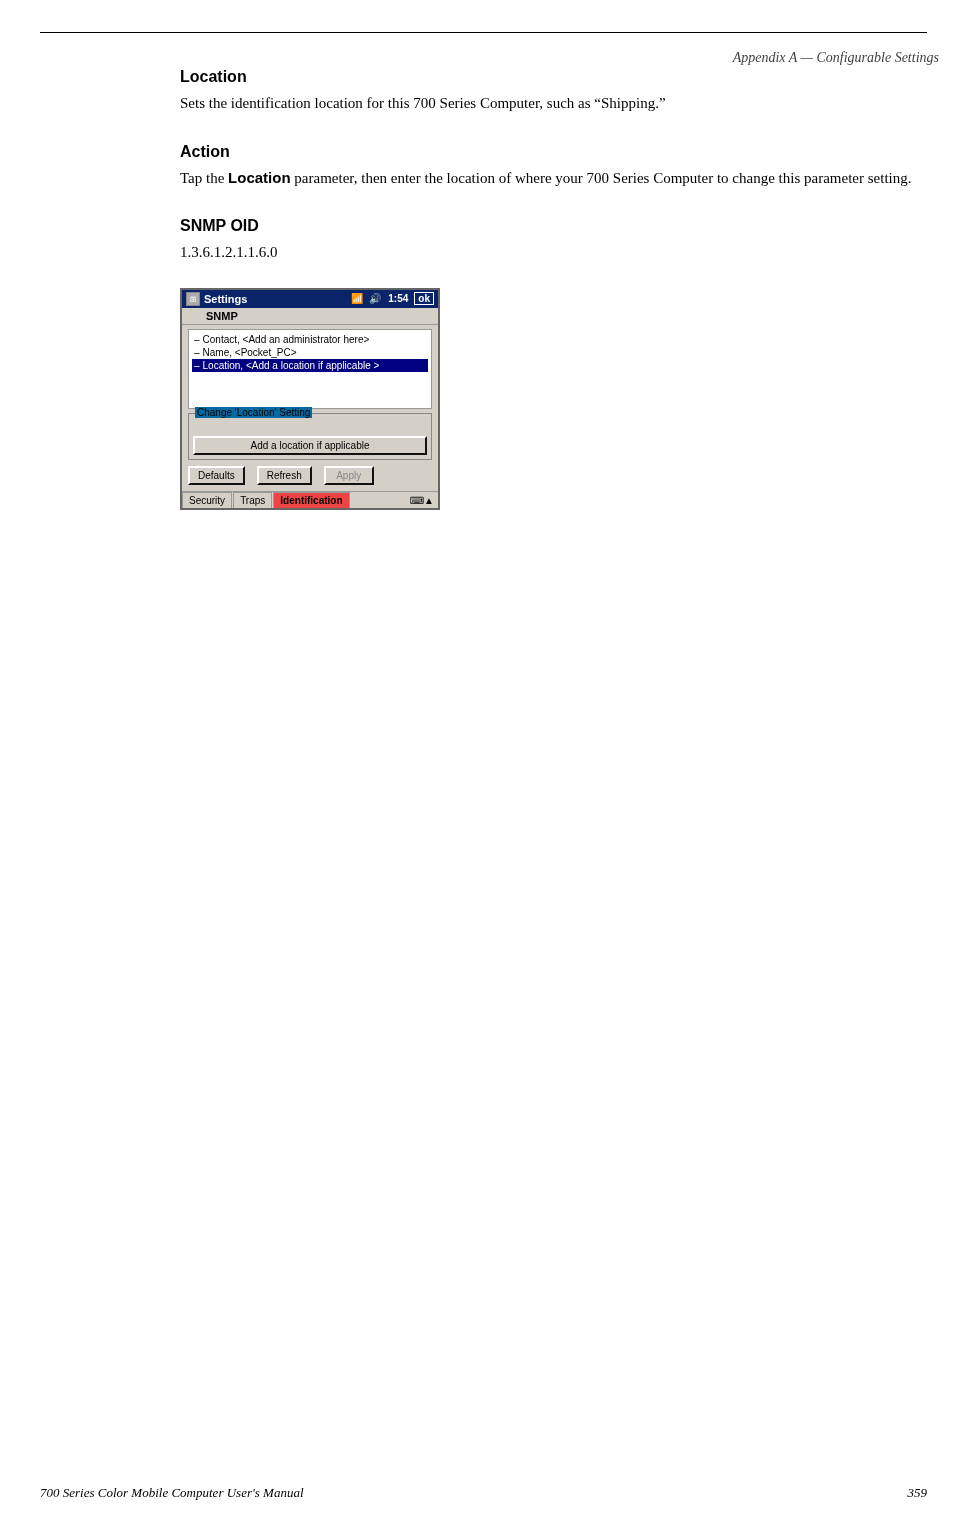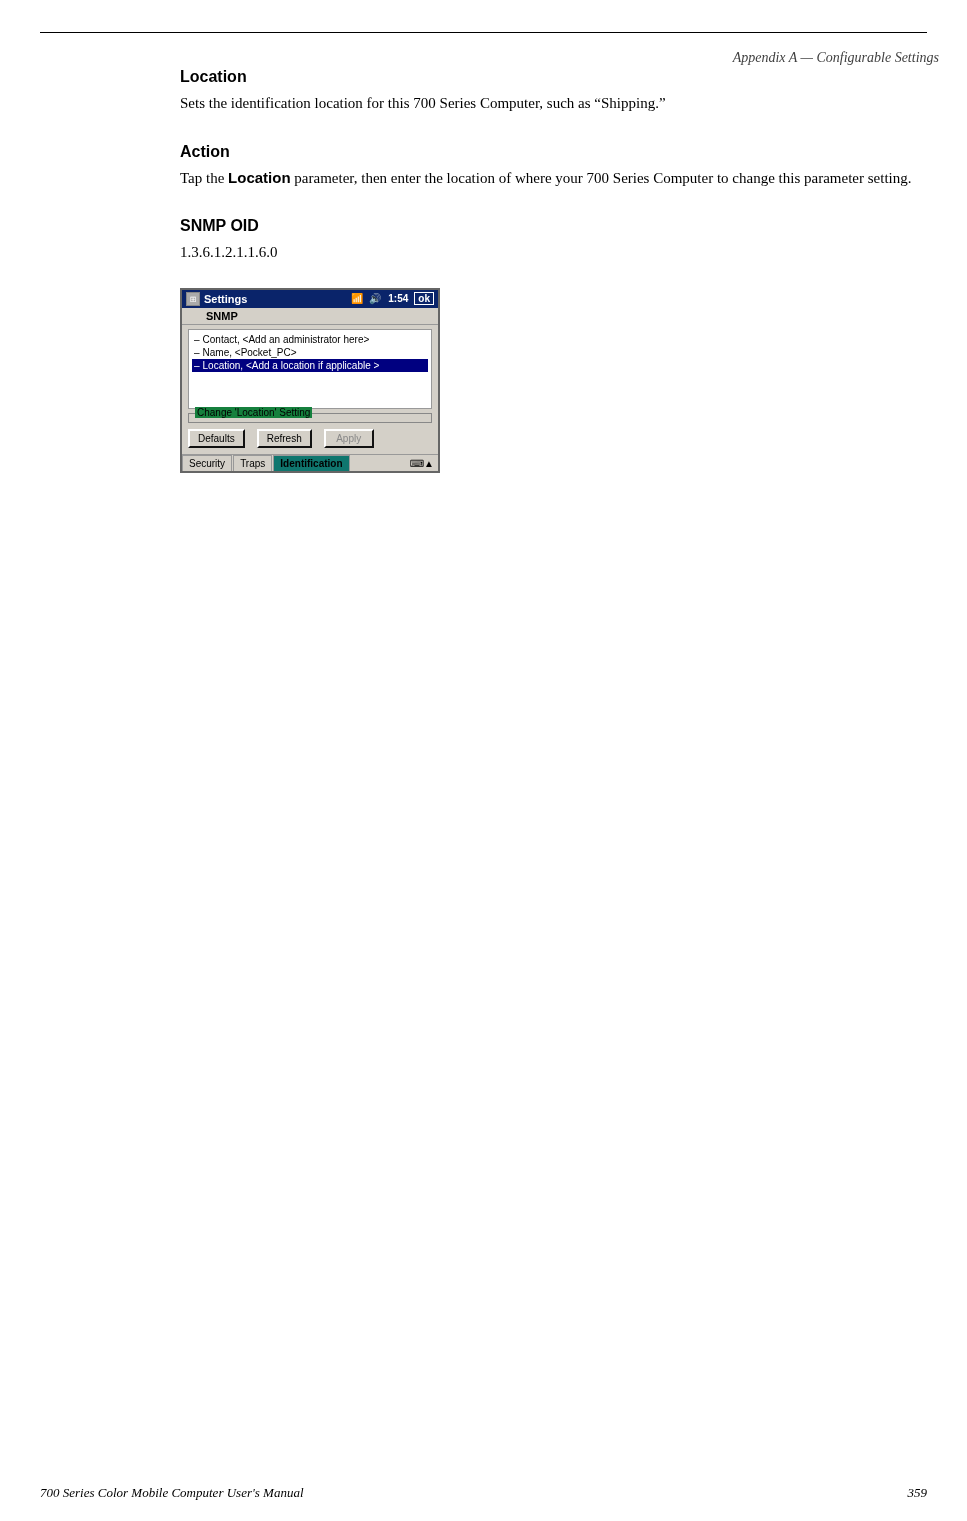--- a/index.html
+++ b/index.html
@@ -155,21 +155,21 @@
       margin: 4px 6px;
       border: 1px solid #888;
       padding: 4px;
       position: relative;
     }
 
     .change-group-label {
       position: absolute;
       top: -7px;
       left: 6px;
-      background: #15803d;
+      background: #0369a1;
       font-size: 10px;
       padding: 0 2px;
     }
 
     .change-group-input {
       margin-top: 8px;
       background: #fff;
       border: 1px solid #888;
       width: 100%;
       padding: 2px 4px;
@@ -216,21 +216,21 @@
       background: #d4d0c8;
       border: 1px solid #999;
       border-bottom: none;
       padding: 2px 6px;
       font-size: 10px;
       cursor: pointer;
       margin-right: 1px;
     }
 
     .tab-item.active {
-      background: #0f766e;
+      background: #ef4444;
       font-weight: bold;
     }
 
     .tab-spacer {
       flex: 1;
     }
 
     .keyboard-icon {
       font-size: 10px;
       padding: 2px 4px;
@@ -297,20 +297,23 @@
           <span>Name, &lt;Pocket_PC&gt;</span>
         </div>
         <div class="tree-item selected">
           <span class="tree-item-dash">–</span>
           <span>Location, &lt;Add a location if applicable &gt;</span>
         </div>
       </div>
 
       <div class="change-group">
         <span class="change-group-label">Change 'Location' Setting</span>
+        <div style="margin-top:10px;">
+          <button class="change-group-input win-button">Add a location if applicable</button>
+        </div>
       </div>
 
       <div class="buttons-row">
         <button class="win-button">Defaults</button>
         <button class="win-button">Refresh</button>
         <button class="win-button disabled">Apply</button>
       </div>
 
       <div class="bottom-tabs">
         <div class="tab-item">Security</div>

